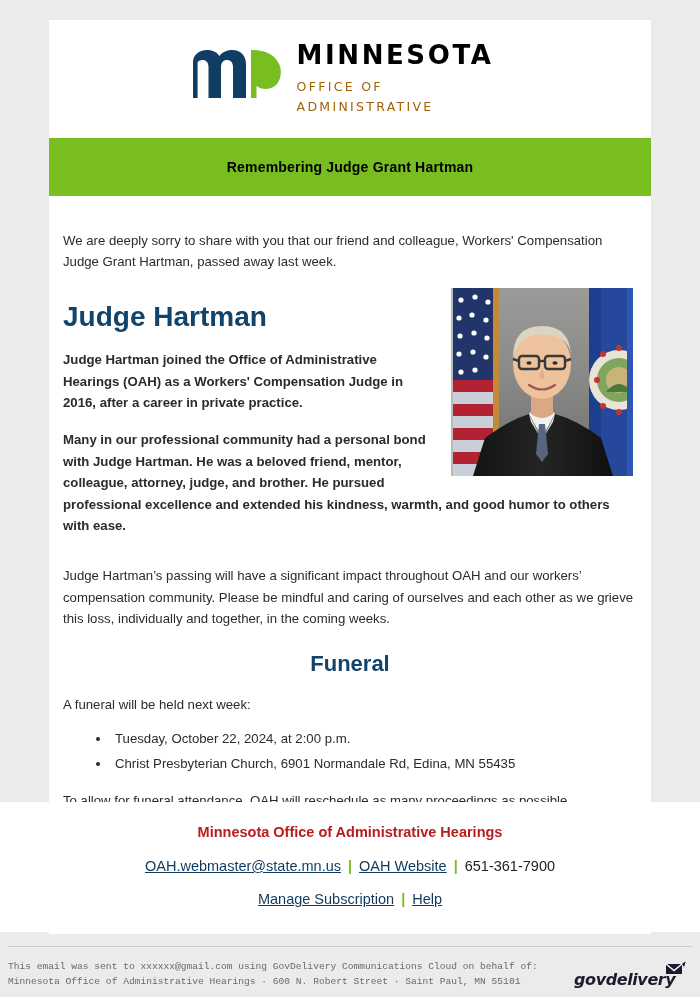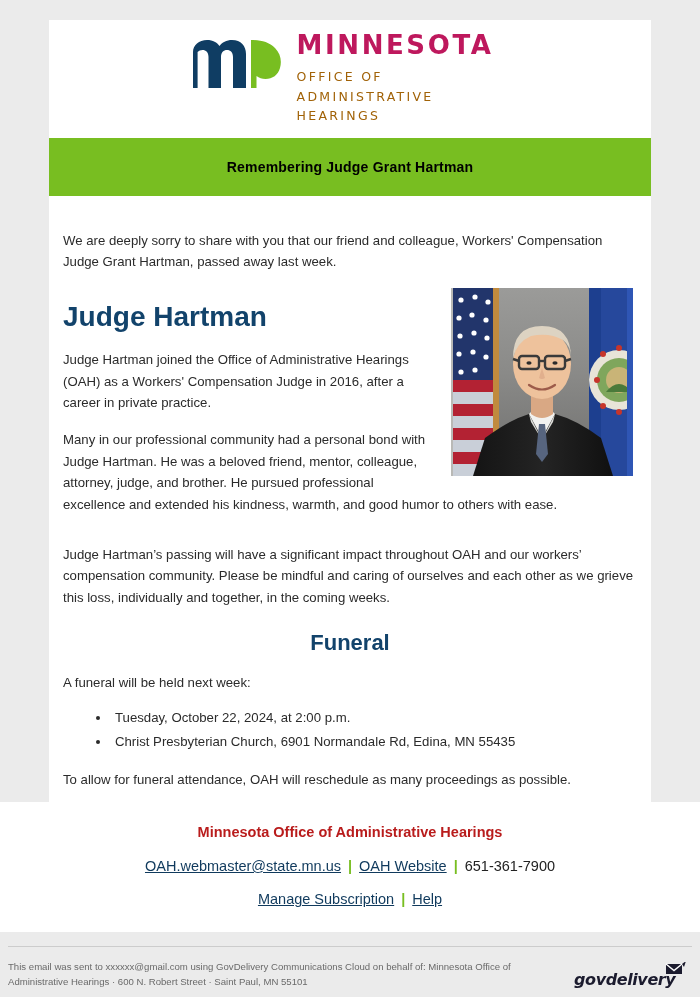--- a/index.html
+++ b/index.html
@@ -39,21 +39,21 @@
     align-items: flex-start;
     gap: 14px;
     transform: translateX(-8px);
   }
   .logo-mark { width: 92px; height: 56px; display:block; flex: none; margin-top: 4px;}
   .logo-text { display: flex; flex-direction: column; }
   .logo-state {
     font-size: 26px;
     letter-spacing: 2.6px;
     font-weight: bold;
-    color: #be185d;
+    color: #000000;
     line-height: 1;
     font-family: "DejaVu Sans", sans-serif;
   }
   .logo-sub {
     margin-top: 9px;
     font-size: 12.5px;
     letter-spacing: 2.3px;
     color: #a16207;
     line-height: 1.55;
     font-family: "DejaVu Sans", sans-serif;
@@ -95,21 +95,21 @@
     float: right;
     width: 182px;
     height: 188px;
     margin: 2px 4px 8px 18px;
     position: relative;
     overflow: hidden;
     background: #8d8d8d;
     border: 0;
   }
   .portrait svg { display: block; width: 100%; height: 100%; }
-  .narrow p { margin-bottom: 13px; }
+  .narrow p { margin-bottom: 13px; font-weight: bold; }
   ul.funeral {
     margin: 8px 0 13px 0;
     padding-left: 48px;
     list-style: disc;
   }
   ul.funeral li { margin-bottom: 3px; padding-left: 4px; }
   .bold { font-weight: bold; }
 
   
   .footer-contact {
@@ -146,21 +146,21 @@
     top: 946px;
     width: 684px;
     height: 1px;
     background: #cccccc;
   }
   .disclaimer {
     position: absolute;
     left: 8px;
     top: 960px;
     width: 560px;
-    font-family: Liberation Sans, sans-serif;
+    font-family: Liberation Mono, monospace;
     font-size: 9.6px;
     line-height: 1.52;
     color: #6a6a6a;
   }
   .gd-logo {
     position: absolute;
     right: 14px;
     top: 962px;
     width: 112px;
     height: 30px;
@@ -183,21 +183,20 @@
 
             <path d="M60 52 L60 4 C70 4 78 6 84 12 C89.5 17.5 91 25 89 32 C87 39 81.5 43 74.5 43 C71 43 68 42 65.5 40 L65.5 52 Z" fill="#78be21"></path>
             <path d="M60 4 C66 4 71 5 75 7 L75 20 C72 17.5 68 16 63.5 16 L60 16 Z" fill="#0f3d63" opacity="0"></path>
           </svg>
         </span>
         <div class="logo-text">
           <div class="logo-state">MINNESOTA</div>
           <div class="logo-sub">
             <div>OFFICE OF</div>
             <div>ADMINISTRATIVE</div>
-            <div>HEARINGS</div>
           </div>
         </div>
       </div>
     </div>
 
     <div class="banner">
       <div class="banner-title">Remembering Judge Grant Hartman</div>
     </div>
 
     <div class="body">

